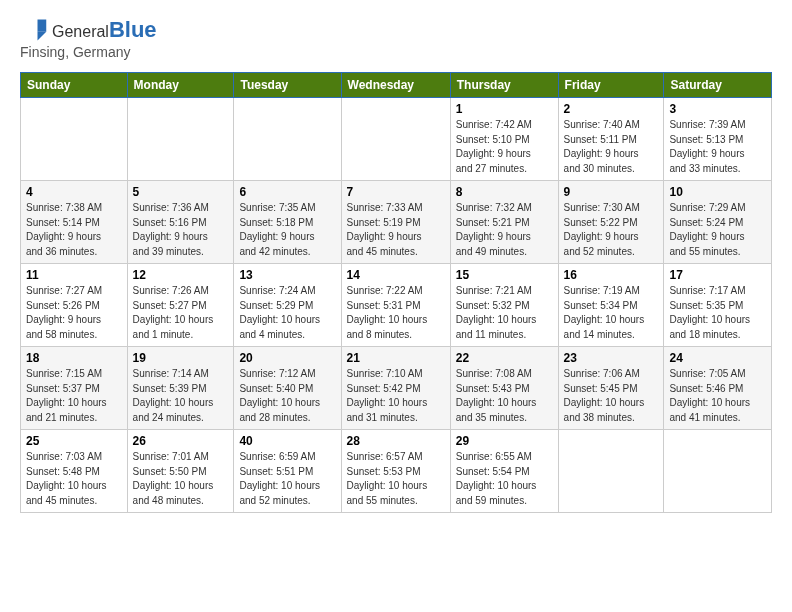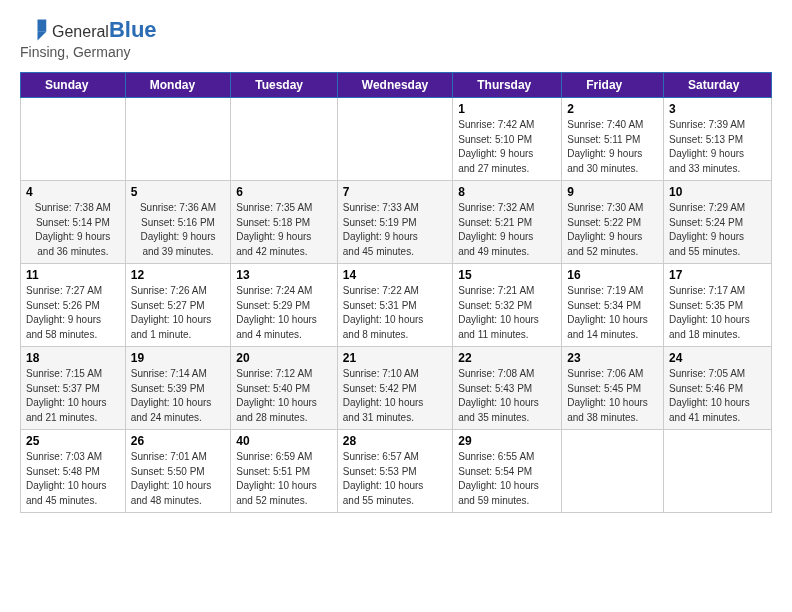--- a/index.html
+++ b/index.html
@@ -40,24 +40,24 @@
     .location {
       font-size: 14px;
       color: #555;
     }
     table {
       width: 100%;
       border-collapse: collapse;
       font-size: 10.5px;
     }
     thead tr th {
-      background-color: #4c1d95;
+      background-color: #4d7c0f;
       color: #fff;
       text-align: left;
-      padding: 5px 24px;
+      padding: 5px 6px;
       font-size: 12px;
       font-weight: bold;
       border: 1px solid #2a6db5;
     }
     tbody tr td {
       vertical-align: top;
       border: 1px solid #ccc;
       padding: 4px 5px;
       width: 113px;
       min-height: 80px;
@@ -138,28 +138,28 @@
           <span class="day-num">3</span>
           <div class="day-info" style="white-space: pre-line;">Sunrise: 7:39 AM
 Sunset: 5:13 PM
 Daylight: 9 hours
 and 33 minutes.</div>
         </td>
       </tr>
       <tr>
         <td>
           <span class="day-num">4</span>
-          <div class="day-info" style="white-space: pre-line; text-align: center;">Sunrise: 7:38 AM
+          <div class="day-info" style="white-space: pre-line;">Sunrise: 7:38 AM
 Sunset: 5:14 PM
 Daylight: 9 hours
 and 36 minutes.</div>
         </td>
         <td>
           <span class="day-num">5</span>
-          <div class="day-info" style="white-space: pre-line; text-align: center;">Sunrise: 7:36 AM
+          <div class="day-info" style="white-space: pre-line;">Sunrise: 7:36 AM
 Sunset: 5:16 PM
 Daylight: 9 hours
 and 39 minutes.</div>
         </td>
         <td>
           <span class="day-num">6</span>
           <div class="day-info" style="white-space: pre-line;">Sunrise: 7:35 AM
 Sunset: 5:18 PM
 Daylight: 9 hours
 and 42 minutes.</div>

